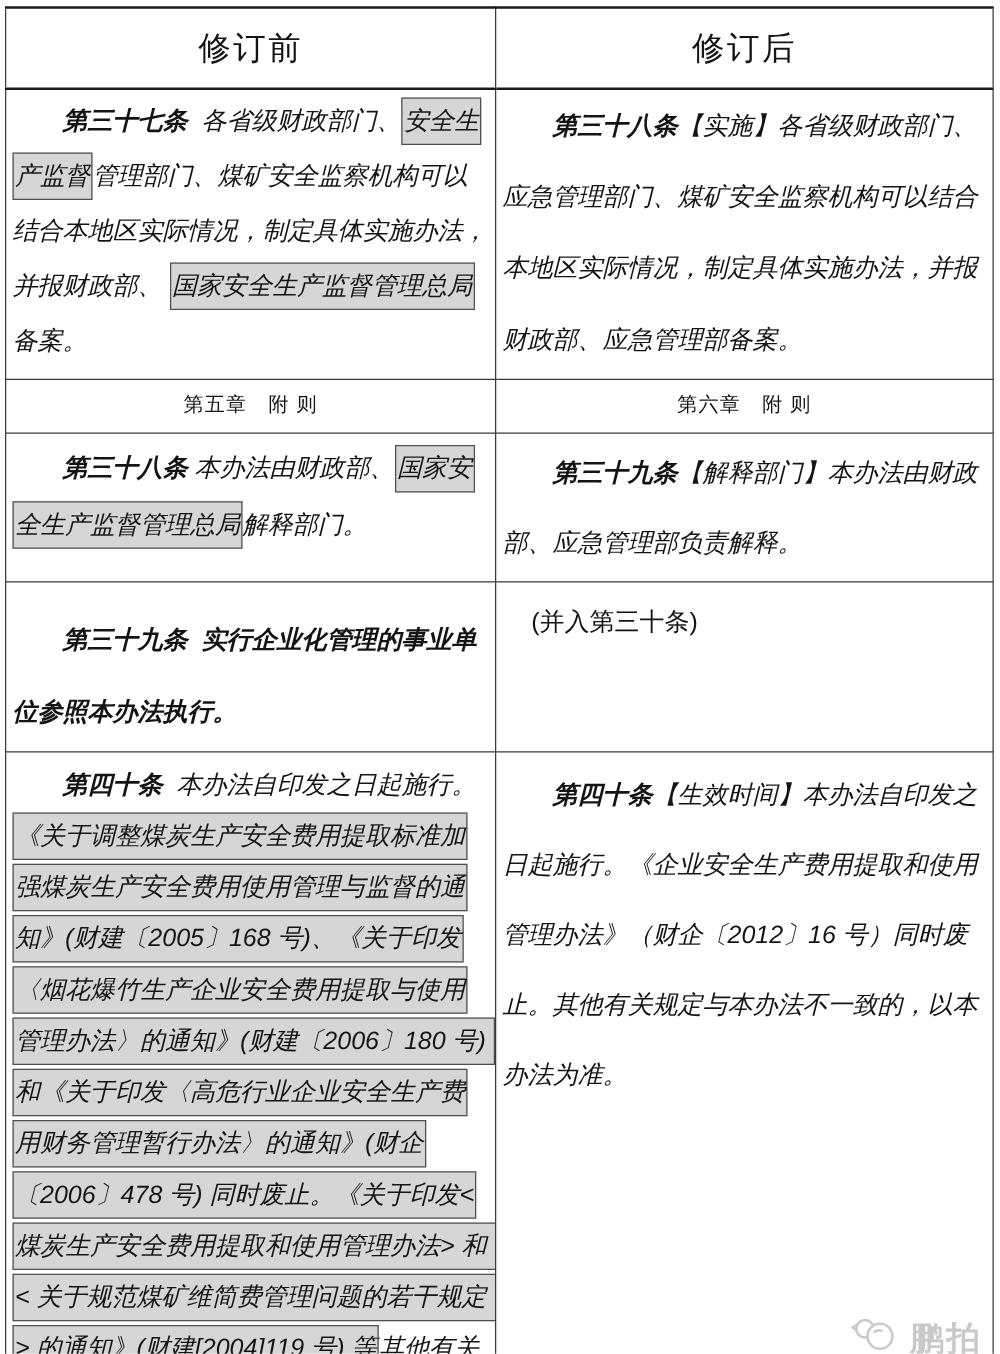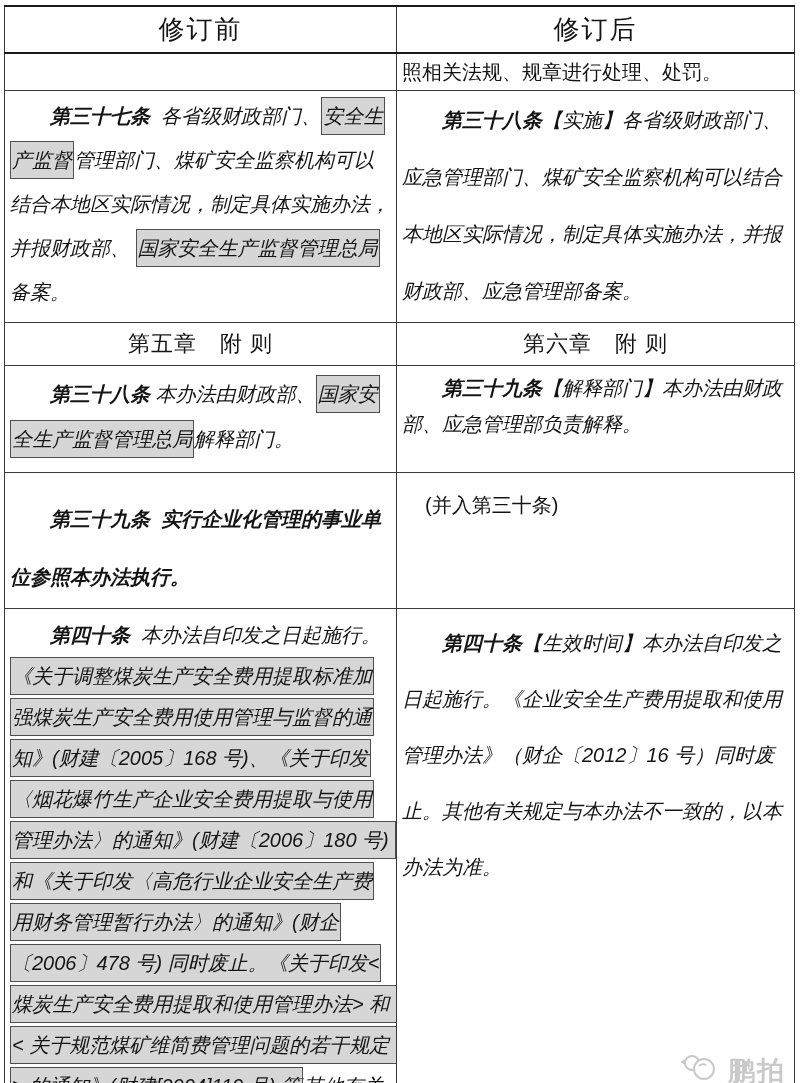--- a/index.html
+++ b/index.html
@@ -22,21 +22,21 @@
     width:790px;margin:5px 0 0 4px;
     border-top:2px solid var(--line-heavy);
     border-bottom:2px solid var(--line-heavy);
   }
   col.cL{width:392px;} col.cR{width:398px;}
   th,td{
     border:1px solid var(--line);
     vertical-align:top;overflow:hidden;
   }
   thead th{
-    height:47px;font-size:26px;font-weight:400;letter-spacing:2px;
+    height:65px;font-size:26px;font-weight:400;letter-spacing:2px;
     text-align:center;vertical-align:middle;
     border-bottom:2px solid var(--line-heavy);
   }
   td{padding:2px 5px;font-size:20px;}
   .para{margin:0;}
   .ind{text-indent:2em;font-style:italic;}
   .ind1{text-indent:0.6em;}
   .ctr{text-align:center;text-indent:0;}
   .seg{white-space:pre-wrap;}
   .b{font-weight:700;}
@@ -45,24 +45,24 @@
     border:1px solid var(--hl-border);
     padding:7px 1px;
     -webkit-box-decoration-break:clone;
     box-decoration-break:clone;
   }
   
   .row-0 td{height:37px;line-height:31px;padding-top:3px;}
   .row-1 td{height:225px;}
   .row-1 .L{line-height:44px;padding-top:3px;}
   .row-1 .R{line-height:57px;padding-top:1px;}
-  .row-2 td{height:43px;font-size:22px;line-height:38px;padding-top:2px;letter-spacing:1px;}
+  .row-2 td{height:43px;font-size:16px;line-height:38px;padding-top:2px;letter-spacing:1px;}
   .row-3 td{height:107px;}
   .row-3 .L{line-height:45px;padding-top:6px;}
-  .row-3 .R{line-height:36px;padding-top:4px;}
+  .row-3 .R{line-height:56px;padding-top:4px;}
   .row-4 td{height:114px;}
   .row-4 .L{line-height:58px;padding-top:17px;}
   .row-4 .R{line-height:44px;padding-top:10px;padding-left:16px;}
   .row-5 td{height:493px;}
   .row-5 .L{line-height:41px;padding-top:6px;}
   .row-5 .R{line-height:56px;padding-top:6px;}
   .watermark{
     position:absolute;right:14px;top:1052px;
     display:flex;align-items:center;gap:7px;
     color:var(--wm);font-size:27px;font-weight:700;letter-spacing:2px;
@@ -78,28 +78,20 @@
       <col class="cL">
       <col class="cR">
     </colgroup>
   <thead>
     <tr>
       <th>修订前</th>
       <th>修订后</th>
     </tr>
   </thead>
   <tbody id="table-body">
-      <tr class="row-0">
-        <td class="cell L">
-          <div class="para"></div>
-        </td>
-        <td class="cell R">
-          <div class="para"><span class="seg">照相关法规、规章进行处理、处罚。</span></div>
-        </td>
-      </tr>
       <tr class="row-1">
         <td class="cell L">
           <div class="para ind"><span class="seg b">第三十七条</span><span class="seg">  各省级财政部门、</span><span class="seg hl">安全生产监督</span><span class="seg">管理部门、煤矿安全监察机构可以结合本地区实际情况，制定具体实施办法，并报财政部、 </span><span class="seg hl">国家安全生产监督管理总局</span><span class="seg">备案。</span></div>
         </td>
         <td class="cell R">
           <div class="para ind"><span class="seg b">第三十八条</span><span class="seg">【实施】各省级财政部门、应急管理部门、煤矿安全监察机构可以结合本地区实际情况，制定具体实施办法，并报财政部、应急管理部备案。</span></div>
         </td>
       </tr>
       <tr class="row-2">
         <td class="cell L">

